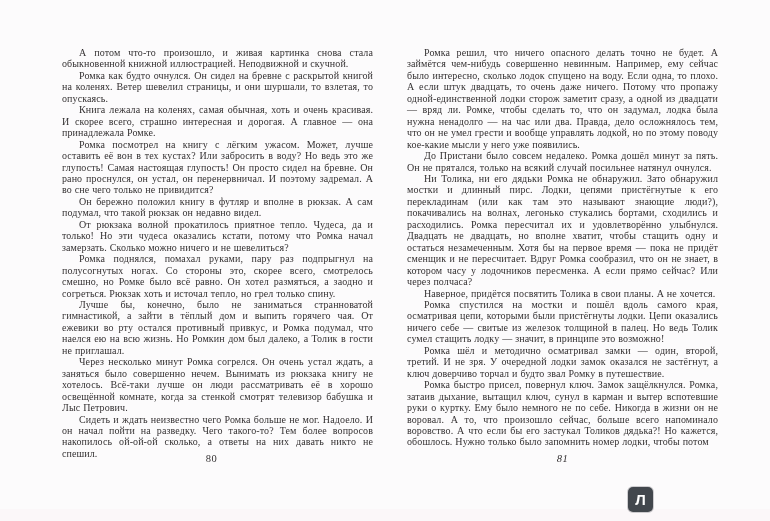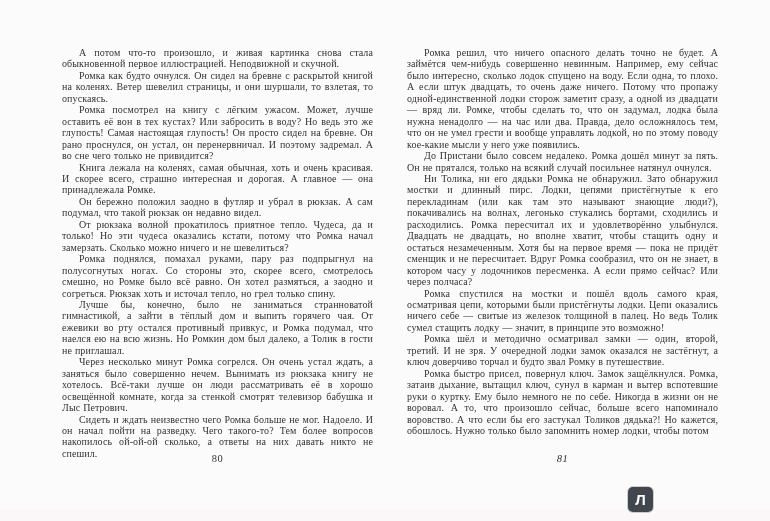--- a/index.html
+++ b/index.html
@@ -34,21 +34,21 @@
     word-spacing: 0.3px;
   }
   .page-number {
     position: absolute;
     top: 453px;
     width: 311px;
     text-align: center;
     font-size: 10.5px;
     letter-spacing: 0.5px;
   }
-  .page-number.left  { left: 62px; }
+  .page-number.left  { left: 56px; }
   .page-number.right { left: 407px; font-style: italic; }
   .bottom-edge {
     position: absolute;
     left: 0;
     top: 509px;
     width: 770px;
     height: 12px;
     background: #fbf7f9;
   }
   .watermark {
@@ -67,36 +67,37 @@
     line-height: 1;
     box-shadow: 0 0 0 1px rgba(120,120,125,0.35);
   }
 </style>
 </head>
 <body style="background: rgb(252, 251, 252); color: rgb(52, 49, 50);">
 
 <div class="spread">
 
   <div class="page-column left">
-      <p>А потом что-то произошло, и живая картинка снова стала обыкновенной первое иллюстрацией. Неподвижной и скучной.</p>
+      <p>А потом что-то произошло, и живая картинка снова стала обыкновенной книжной иллюстрацией. Неподвижной и скучной.</p>
       <p>Ромка как будто очнулся. Он сидел на бревне с раскрытой книгой на коленях. Ветер шевелил страницы, и они шуршали, то взлетая, то опускаясь.</p>
+      <p>Книга лежала на коленях, самая обычная, хоть и очень красивая. И скорее всего, страшно интересная и дорогая. А главное — она принадлежала Ромке.</p>
       <p>Ромка посмотрел на книгу с лёгким ужасом. Может, лучше оставить её вон в тех кустах? Или забросить в воду? Но ведь это же глупость! Самая настоящая глупость! Он просто сидел на бревне. Он рано проснулся, он устал, он перенервничал. И поэтому задремал. А во сне чего только не привидится?</p>
-      <p>Книга лежала на коленях, самая обычная, хоть и очень красивая. И скорее всего, страшно интересная и дорогая. А главное — она принадлежала Ромке.</p>
-      <p>Он бережно положил заодно в футляр и убрал в рюкзак. А сам подумал, что такой рюкзак он недавно видел.</p>
+      <p>Он бережно положил книгу в футляр и вполне в рюкзак. А сам подумал, что такой рюкзак он недавно видел.</p>
       <p>От рюкзака волной прокатилось приятное тепло. Чудеса, да и только! Но эти чудеса оказались кстати, потому что Ромка начал замерзать. Сколько можно ничего и не шевелиться?</p>
       <p>Ромка поднялся, помахал руками, пару раз подпрыгнул на полусогнутых ногах. Со стороны это, скорее всего, смотрелось смешно, но Ромке было всё равно. Он хотел размяться, а заодно и согреться. Рюкзак хоть и источал тепло, но грел только спину.</p>
       <p>Лучше бы, конечно, было не заниматься странноватой гимнастикой, а зайти в тёплый дом и выпить горячего чая. От ежевики во рту остался противный привкус, и Ромка подумал, что наелся ею на всю жизнь. Но Ромкин дом был далеко, а Толик в гости не приглашал.</p>
       <p>Через несколько минут Ромка согрелся. Он очень устал ждать, а заняться было совершенно нечем. Вынимать из рюкзака книгу не хотелось. Всё-таки лучше он люди рассматривать её в хорошо освещённой комнате, когда за стенкой смотрят телевизор бабушка и Лыс Петрович.</p>
       <p>Сидеть и ждать неизвестно чего Ромка больше не мог. Надоело. И он начал пойти на разведку. Чего такого-то? Тем более вопросов накопилось ой-ой-ой сколько, а ответы на них давать никто не спешил.</p>
     </div>
 
   <div class="page-column right">
       <p>Ромка решил, что ничего опасного делать точно не будет. А займётся чем-нибудь совершенно невинным. Например, ему сейчас было интересно, сколько лодок спущено на воду. Если одна, то плохо. А если штук двадцать, то очень даже ничего. Потому что пропажу одной-единственной лодки сторож заметит сразу, а одной из двадцати — вряд ли. Ромке, чтобы сделать то, что он задумал, лодка была нужна ненадолго — на час или два. Правда, дело осложнялось тем, что он не умел грести и вообще управлять лодкой, но по этому поводу кое-какие мысли у него уже появились.</p>
       <p>До Пристани было совсем недалеко. Ромка дошёл минут за пять. Он не прятался, только на всякий случай посильнее натянул очнулся.</p>
       <p>Ни Толика, ни его дядьки Ромка не обнаружил. Зато обнаружил мостки и длинный пирс. Лодки, цепями пристёгнутые к его перекладинам (или как там это называют знающие люди?), покачивались на волнах, легонько стукались бортами, сходились и расходились. Ромка пересчитал их и удовлетворённо улыбнулся. Двадцать не двадцать, но вполне хватит, чтобы стащить одну и остаться незамеченным. Хотя бы на первое время — пока не придёт сменщик и не пересчитает. Вдруг Ромка сообразил, что он не знает, в котором часу у лодочников пересменка. А если прямо сейчас? Или через полчаса?</p>
+      <p>Наверное, придётся посвятить Толика в свои планы. А не хочется.</p>
       <p>Ромка спустился на мостки и пошёл вдоль самого края, осматривая цепи, которыми были пристёгнуты лодки. Цепи оказались ничего себе — свитые из железок толщиной в палец. Но ведь Толик сумел стащить лодку — значит, в принципе это возможно!</p>
       <p>Ромка шёл и методично осматривал замки — один, второй, третий. И не зря. У очередной лодки замок оказался не застёгнут, а ключ доверчиво торчал и будто звал Ромку в путешествие.</p>
       <p>Ромка быстро присел, повернул ключ. Замок защёлкнулся. Ромка, затаив дыхание, вытащил ключ, сунул в карман и вытер вспотевшие руки о куртку. Ему было немного не по себе. Никогда в жизни он не воровал. А то, что произошло сейчас, больше всего напоминало воровство. А что если бы его застукал Толиков дядька?! Но кажется, обошлось. Нужно только было запомнить номер лодки, чтобы потом</p>
     </div>
 
   <div class="page-number left">80</div>
 
   <div class="page-number right">81</div>
 
   <div class="bottom-edge"></div>

